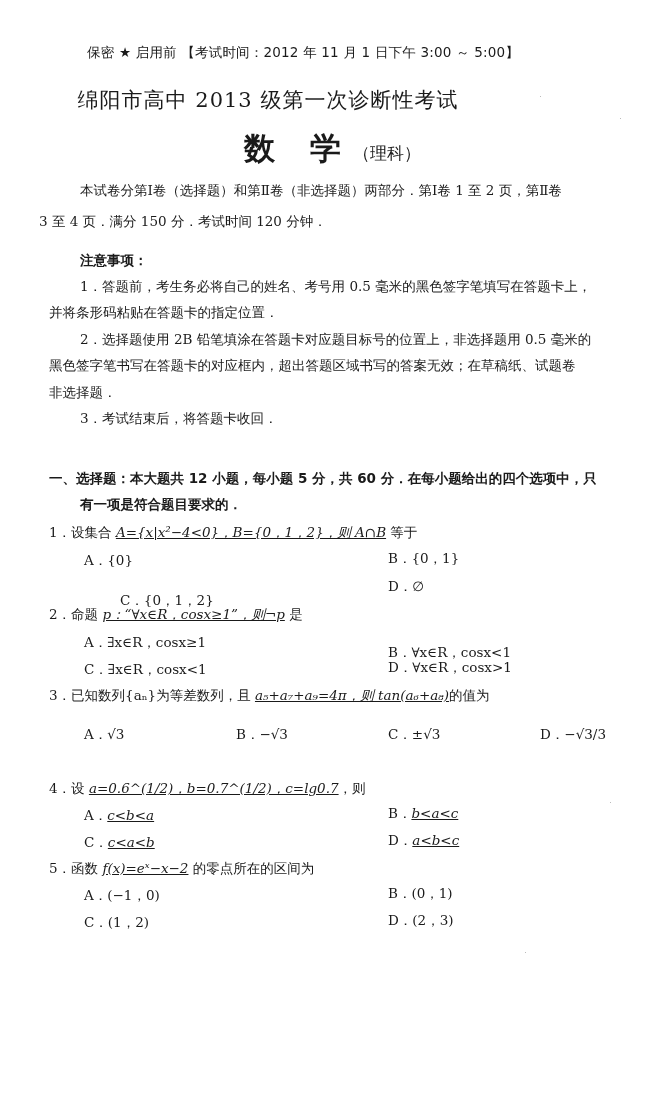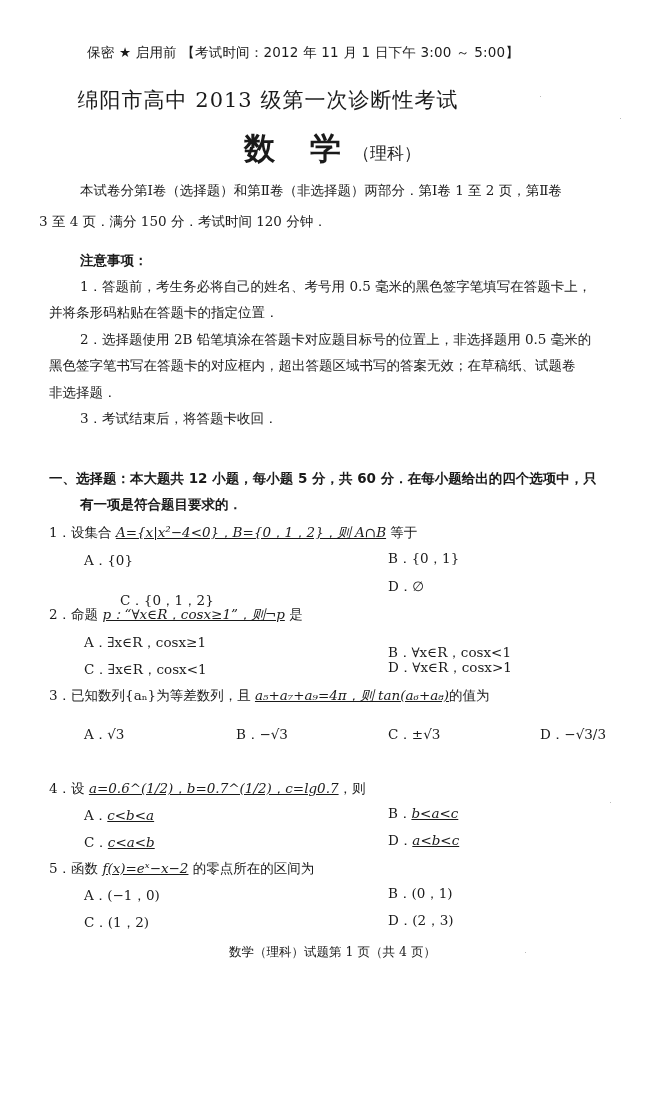--- a/index.html
+++ b/index.html
@@ -93,19 +93,18 @@
   <div class="abs opt" style="left:388px; top:832px;"><span>D．</span><i>a&lt;b&lt;c</i></div>
 
   <div class="abs q" style="left:49px; top:860px;">
     <span>5．</span><span>函数 </span><i>f(x)=eˣ−x−2</i><span> 的零点所在的区间为</span>
   </div>
   <div class="abs opt" style="left:84px; top:887px;"><span>A．</span><span>(−1，0)</span></div>
   <div class="abs opt" style="left:388px; top:885px;"><span>B．</span><span>(0，1)</span></div>
   <div class="abs opt" style="left:84px; top:914px;"><span>C．</span><span>(1，2)</span></div>
   <div class="abs opt" style="left:388px; top:912px;"><span>D．</span><span>(2，3)</span></div>
 
-  <div class="abs footer">数学（理科）试题第 1 页（共 4 页）</div>
 
   <div class="speck" style="left:540px; top:96px;"></div>
   <div class="speck" style="left:620px; top:118px;"></div>
   <div class="speck" style="left:610px; top:802px;"></div>
   <div class="speck" style="left:525px; top:952px;"></div>
 </div>
 
 </body></html>

